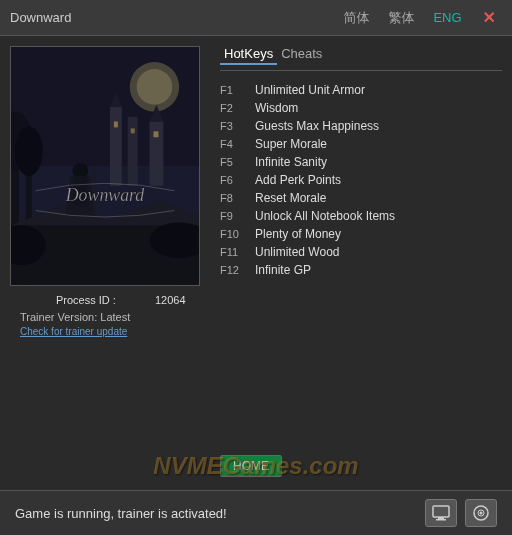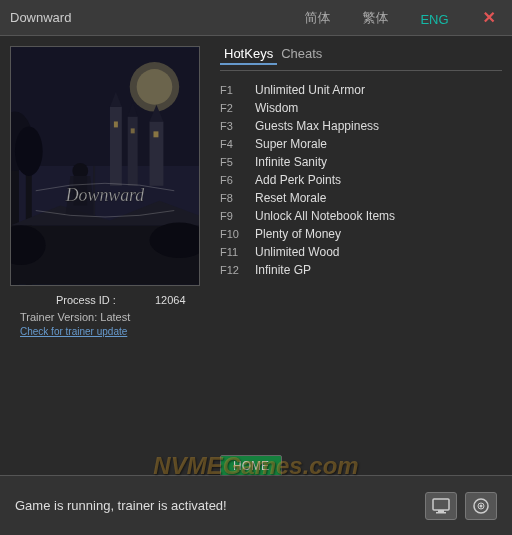--- a/index.html
+++ b/index.html
@@ -21,22 +21,22 @@
       padding: 0 10px;
       border-bottom: 1px solid #555;
     }
     .title-bar-name {
       color: #ccc;
       font-size: 13px;
       flex: 1;
     }
     .lang-buttons {
       display: flex;
-      align-items: flex-end;
-      gap: 24px;
+      align-items: center;
+      gap: 11px;
     }
     .lang-btn {
       color: #aaa;
       font-size: 13px;
       cursor: pointer;
       padding: 2px 4px;
     }
     .lang-btn.active {
       color: #14b8a6;
       font-weight: normal;
@@ -174,21 +174,21 @@
       z-index: 10;
       text-shadow: 1px 1px 2px rgba(0,0,0,0.5);
     }
 
     
     .status-bar {
       position: absolute;
       bottom: 0;
       left: 0;
       right: 0;
-      height: 60px;
+      height: 45px;
       background: #333;
       border-top: 1px solid #555;
       display: flex;
       align-items: center;
       justify-content: space-between;
       padding: 0 15px;
     }
     .status-message {
       color: #ddd;
       font-size: 13px;

